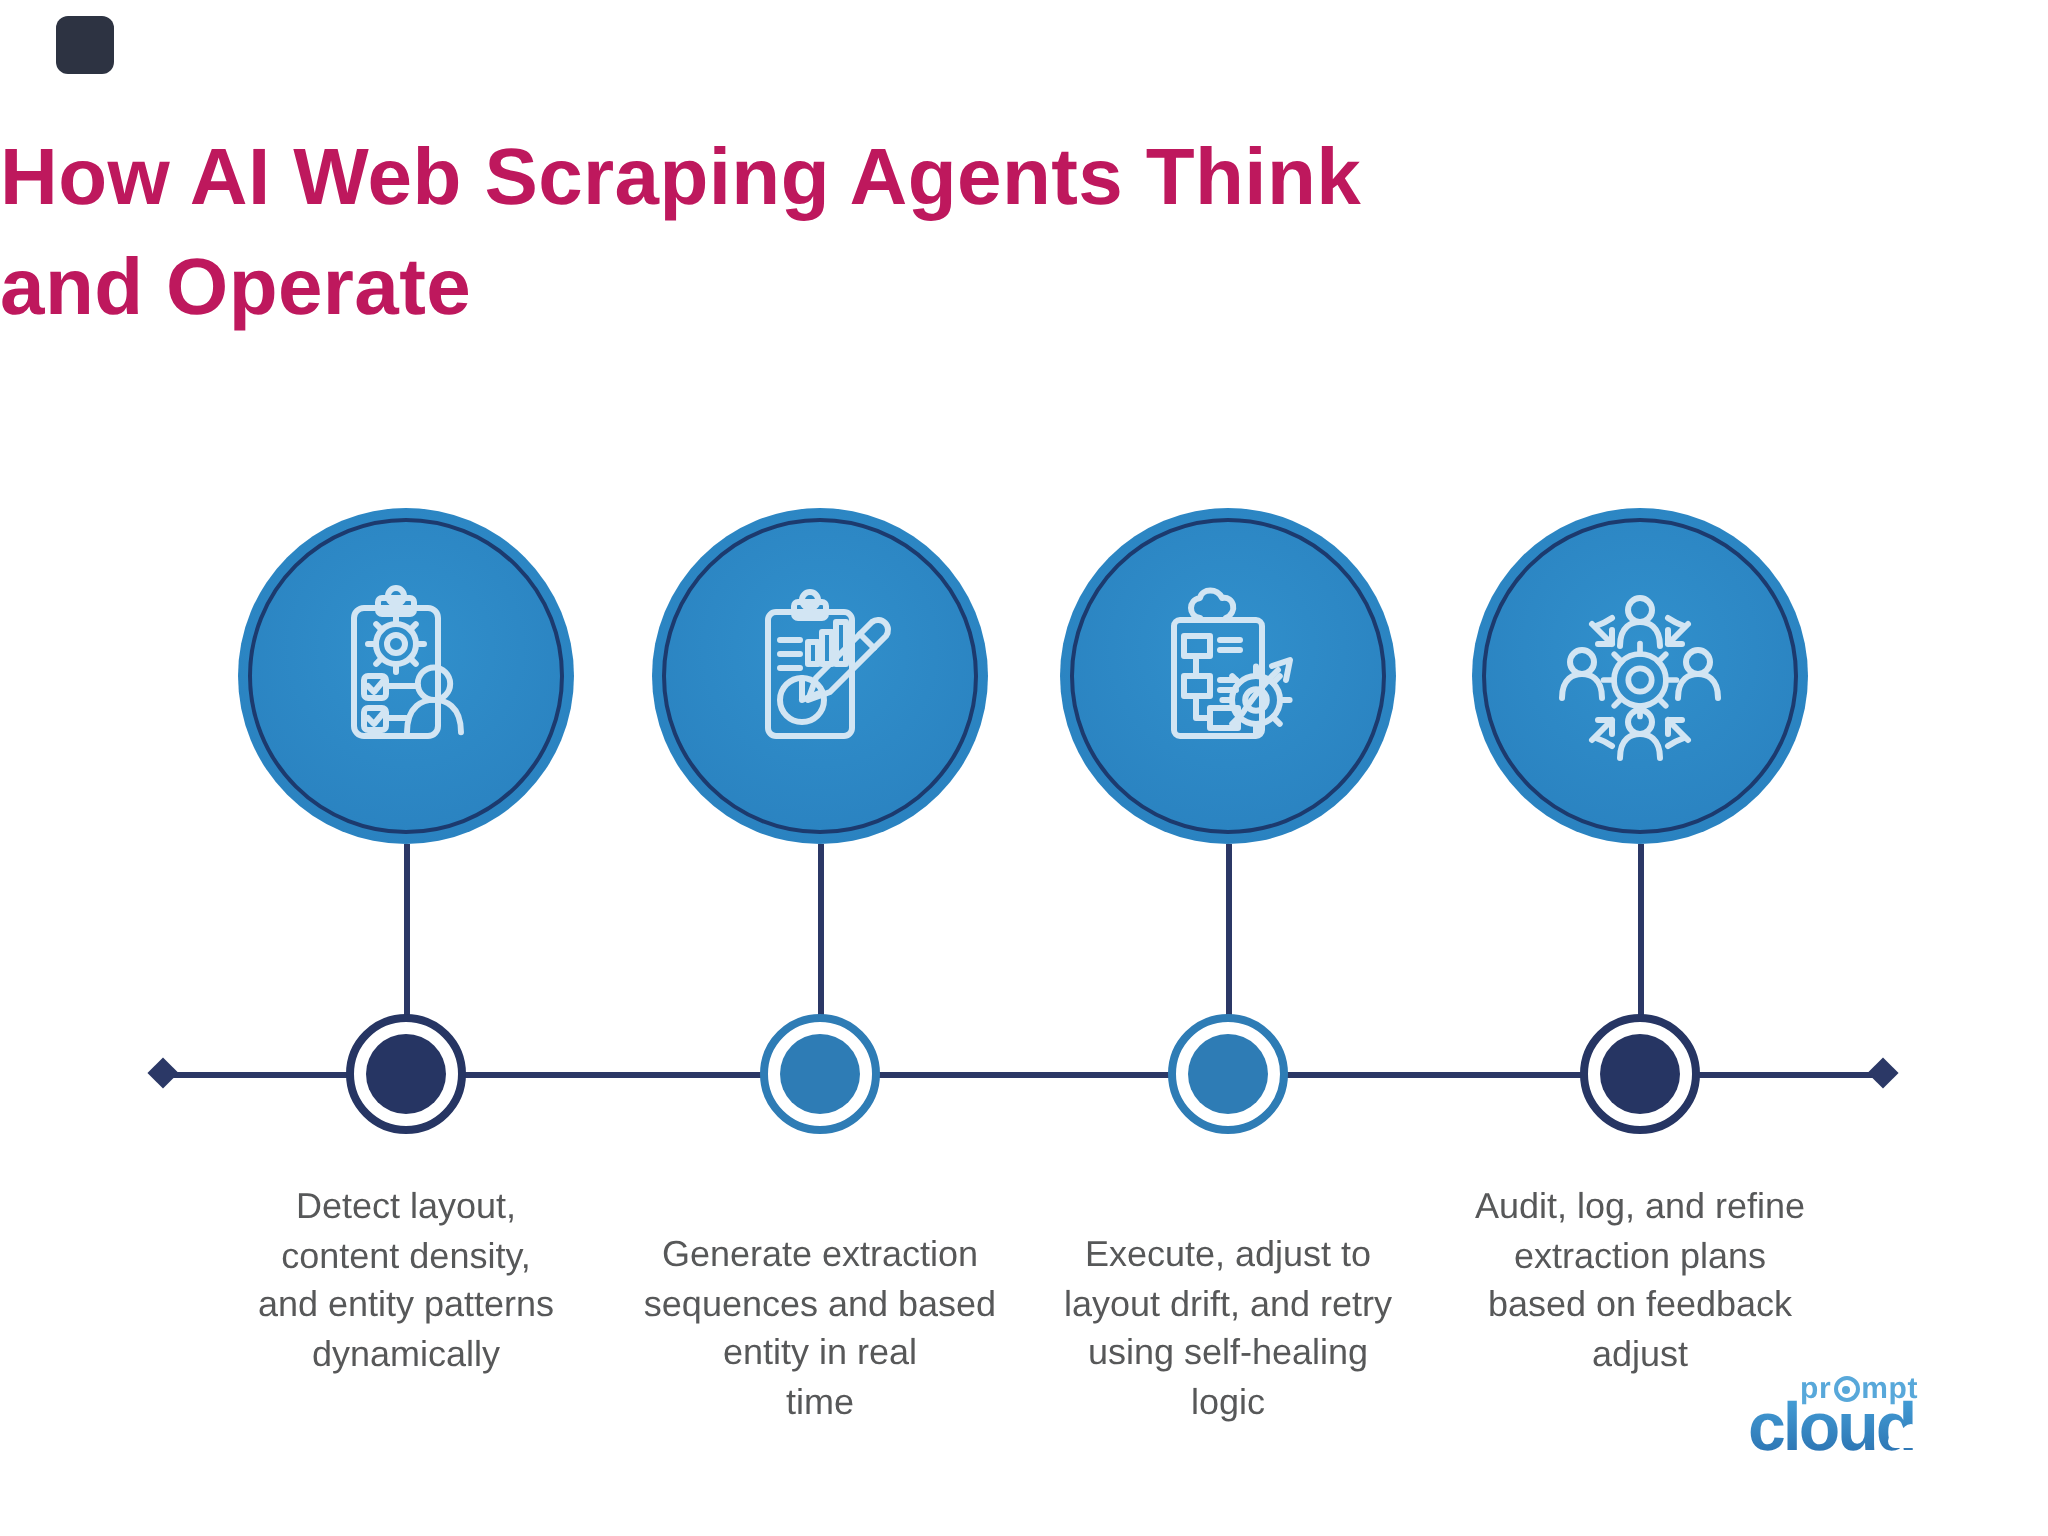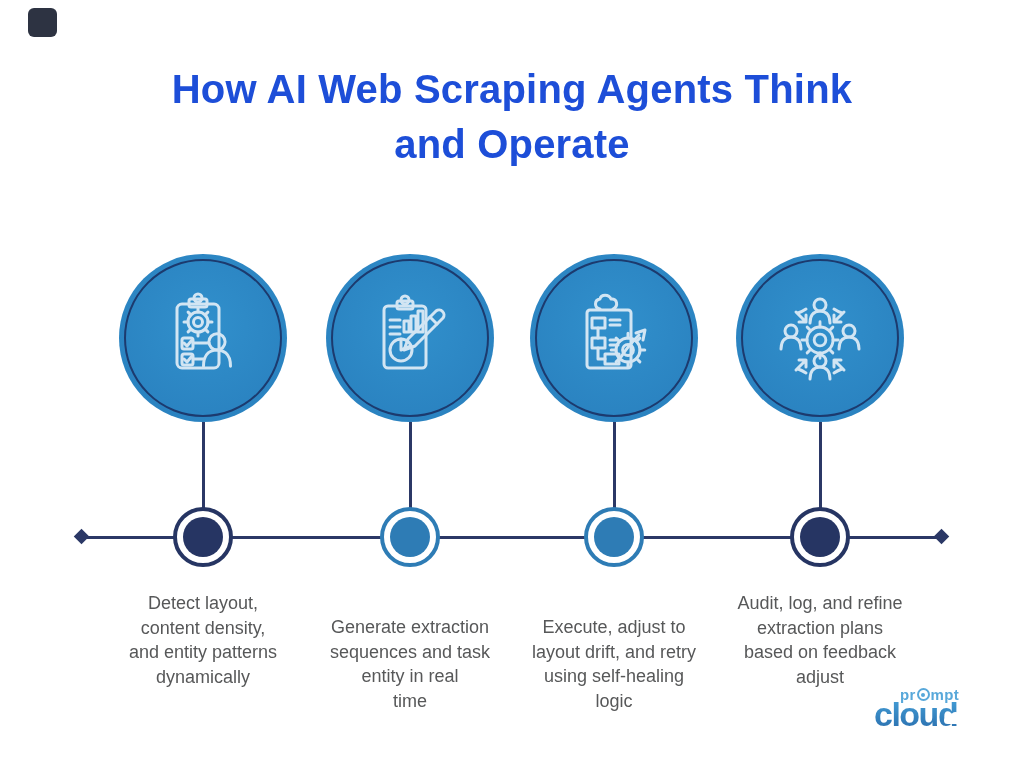--- a/index.html
+++ b/index.html
@@ -4,22 +4,22 @@
 <style>
   html,body{margin:0;padding:0;background:#ffffff;}
   #stage{position:relative;width:1024px;height:768px;background:#ffffff;overflow:hidden;
          font-family:"Liberation Sans","DejaVu Sans",sans-serif;}
 
   
   .corner-square{position:absolute;left:28px;top:8px;width:29px;height:29px;
                  background:#2d3342;border-radius:6px;}
 
   
-  .title{position:absolute;left:0;right:0;top:62px;text-align:center;
-         font-size:40px;font-weight:bold;color:#1d4ed8;line-height:55px;letter-spacing:.2px;}
+  .title{position:absolute;left:0;right:0;top:62px;text-align:left;
+         font-size:40px;font-weight:bold;color:#be185d;line-height:55px;letter-spacing:.2px;}
 
   
   .big-circle{position:absolute;top:254px;width:168px;height:168px;border-radius:50%;
               background:radial-gradient(circle at 50% 42%,#3190cc 0%,#2a82c0 78%,#2878b4 100%);}
   .big-circle::after{content:"";position:absolute;inset:5px;border-radius:50%;
                      border:2.5px solid #1c3a6e;}
   .big-circle svg{position:absolute;left:34px;top:34px;}
   .c1{left:119px;} .c2{left:326px;} .c3{left:530px;} .c4{left:736px;}
 
   
@@ -132,21 +132,21 @@
         <path d="M70,29 l7,7"></path>
       </g>
     </svg>
   </div>
   <div class="connector k2"></div>
   <div class="dot dot-blue p2">
       <div class="dot-inner"></div>
     </div>
   <div class="step-label l2">
     <div>Generate extraction</div>
-    <div>sequences and task</div>
+    <div>sequences and based</div>
     <div>entity in real</div>
     <div>time</div>
   </div>
 
   <div class="big-circle c3">
     <svg width="100" height="100" viewBox="0 0 100 100">
       <g class="icon-g">
         <rect x="23" y="22" width="44" height="58" rx="3"></rect>
         <path d="M36,21 c-6,-1 -6,-9 0,-10 c1,-5 9,-5 11,0 c6,-1 8,7 2,10"></path>
         <rect x="28" y="30" width="13" height="10"></rect>

